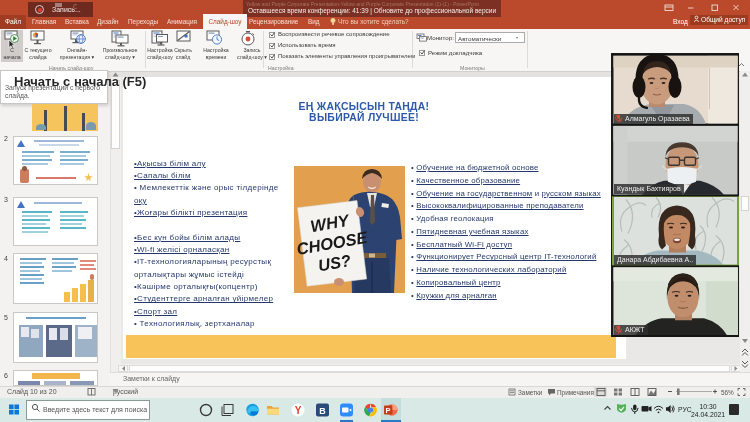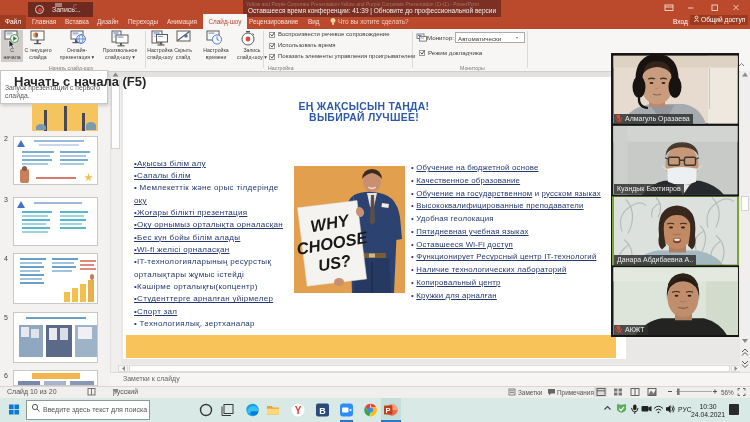--- a/index.html
+++ b/index.html
@@ -184,39 +184,39 @@
 <div class="abs" style="left:126px;top:335px;width:490px;height:23px;background:#f8c45a;"></div>
 
 <div class="abs" style="left:214px;top:100.5px;width:300px;text-align:center;font-size:10.4px;font-weight:bold;color:#2e59a8;letter-spacing:.3px;line-height:11.8px;">ЕҢ ЖАҚСЫСЫН ТАҢДА!<br>ВЫБИРАЙ ЛУЧШЕЕ!</div>
 
 <div class="abs" style="left:134px;top:157.5px;width:168px;font-size:8px;letter-spacing:.3px;color:#25386b;line-height:12.35px;">
 <span style="text-decoration:underline;">•Ақысыз білім алу</span><br>
 <span style="text-decoration:underline;">•Сапалы білім</span><br>
 • Мемлекеттік және орыс тілдерінде<br>
 <span style="text-decoration:underline;">оқу</span><br>
 <span style="text-decoration:underline;">•Жоғары білікті презентация</span><br>
-<span style="text-decoration:underline;">•Оқу орнымыз орталықта орналасқан</span><br>
+<br>
 <span style="text-decoration:underline;">•Бес күн бойы білім алады</span><br>
 <span style="text-decoration:underline;">•Wi-fi желісі орналасқан</span><br>
 •IT-технологияларының ресурстық<br>
 орталықтары жұмыс істейді<br>
 <span style="">•Кәшірме</span> орталықғы(копцентр)<br>
 <span style="text-decoration:underline;">•Студенттерге арналған үйірмелер</span><br>
 <span style="text-decoration:underline;">•Спорт зал</span><br>
 • Технологиялық, зертханалар
 </div>
 
 <div class="abs" style="left:411px;top:162px;width:210px;font-size:7.8px;letter-spacing:.2px;color:#25386b;line-height:12.75px;white-space:nowrap;">
 • <span style="text-decoration:underline;">Обучение на бюджетной основе</span><br>
 • <span style="text-decoration:underline;">Качественное образование</span><br>
 • <span style="text-decoration:underline;">Обучение на государственном</span> и <span style="text-decoration:underline;">русском языках</span><br>
 • <span style="text-decoration:underline;">Высококвалифицированные преподаватели</span><br>
 • <span style="">Удобная геолокация</span><br>
 • <span style="text-decoration:underline;">Пятидневная учебная языках</span><br>
-• <span style="text-decoration:underline;">Оставшееся Wi-Fi доступ</span><br>
+• <span style="text-decoration:underline;">Бесплатный Wi-Fi доступ</span><br>
 • <span style="text-decoration:underline;">Функционирует Ресурсный центр IT-технологий</span><br>
 • <span style="text-decoration:underline;">Наличие технологических лабораторий</span><br>
 • <span style="text-decoration:underline;">Копировальный центр</span><br>
 • <span style="text-decoration:underline;">Кружки для арналған</span>
 </div>
 
 <svg class="abs" style="left:294px;top:166px;" width="111" height="127" viewBox="0 0 111 127">
   <rect width="111" height="127" fill="#e2a04f"></rect>
   <g>
     <ellipse cx="78" cy="16" rx="9" ry="10.5" fill="#c89070"></ellipse>

